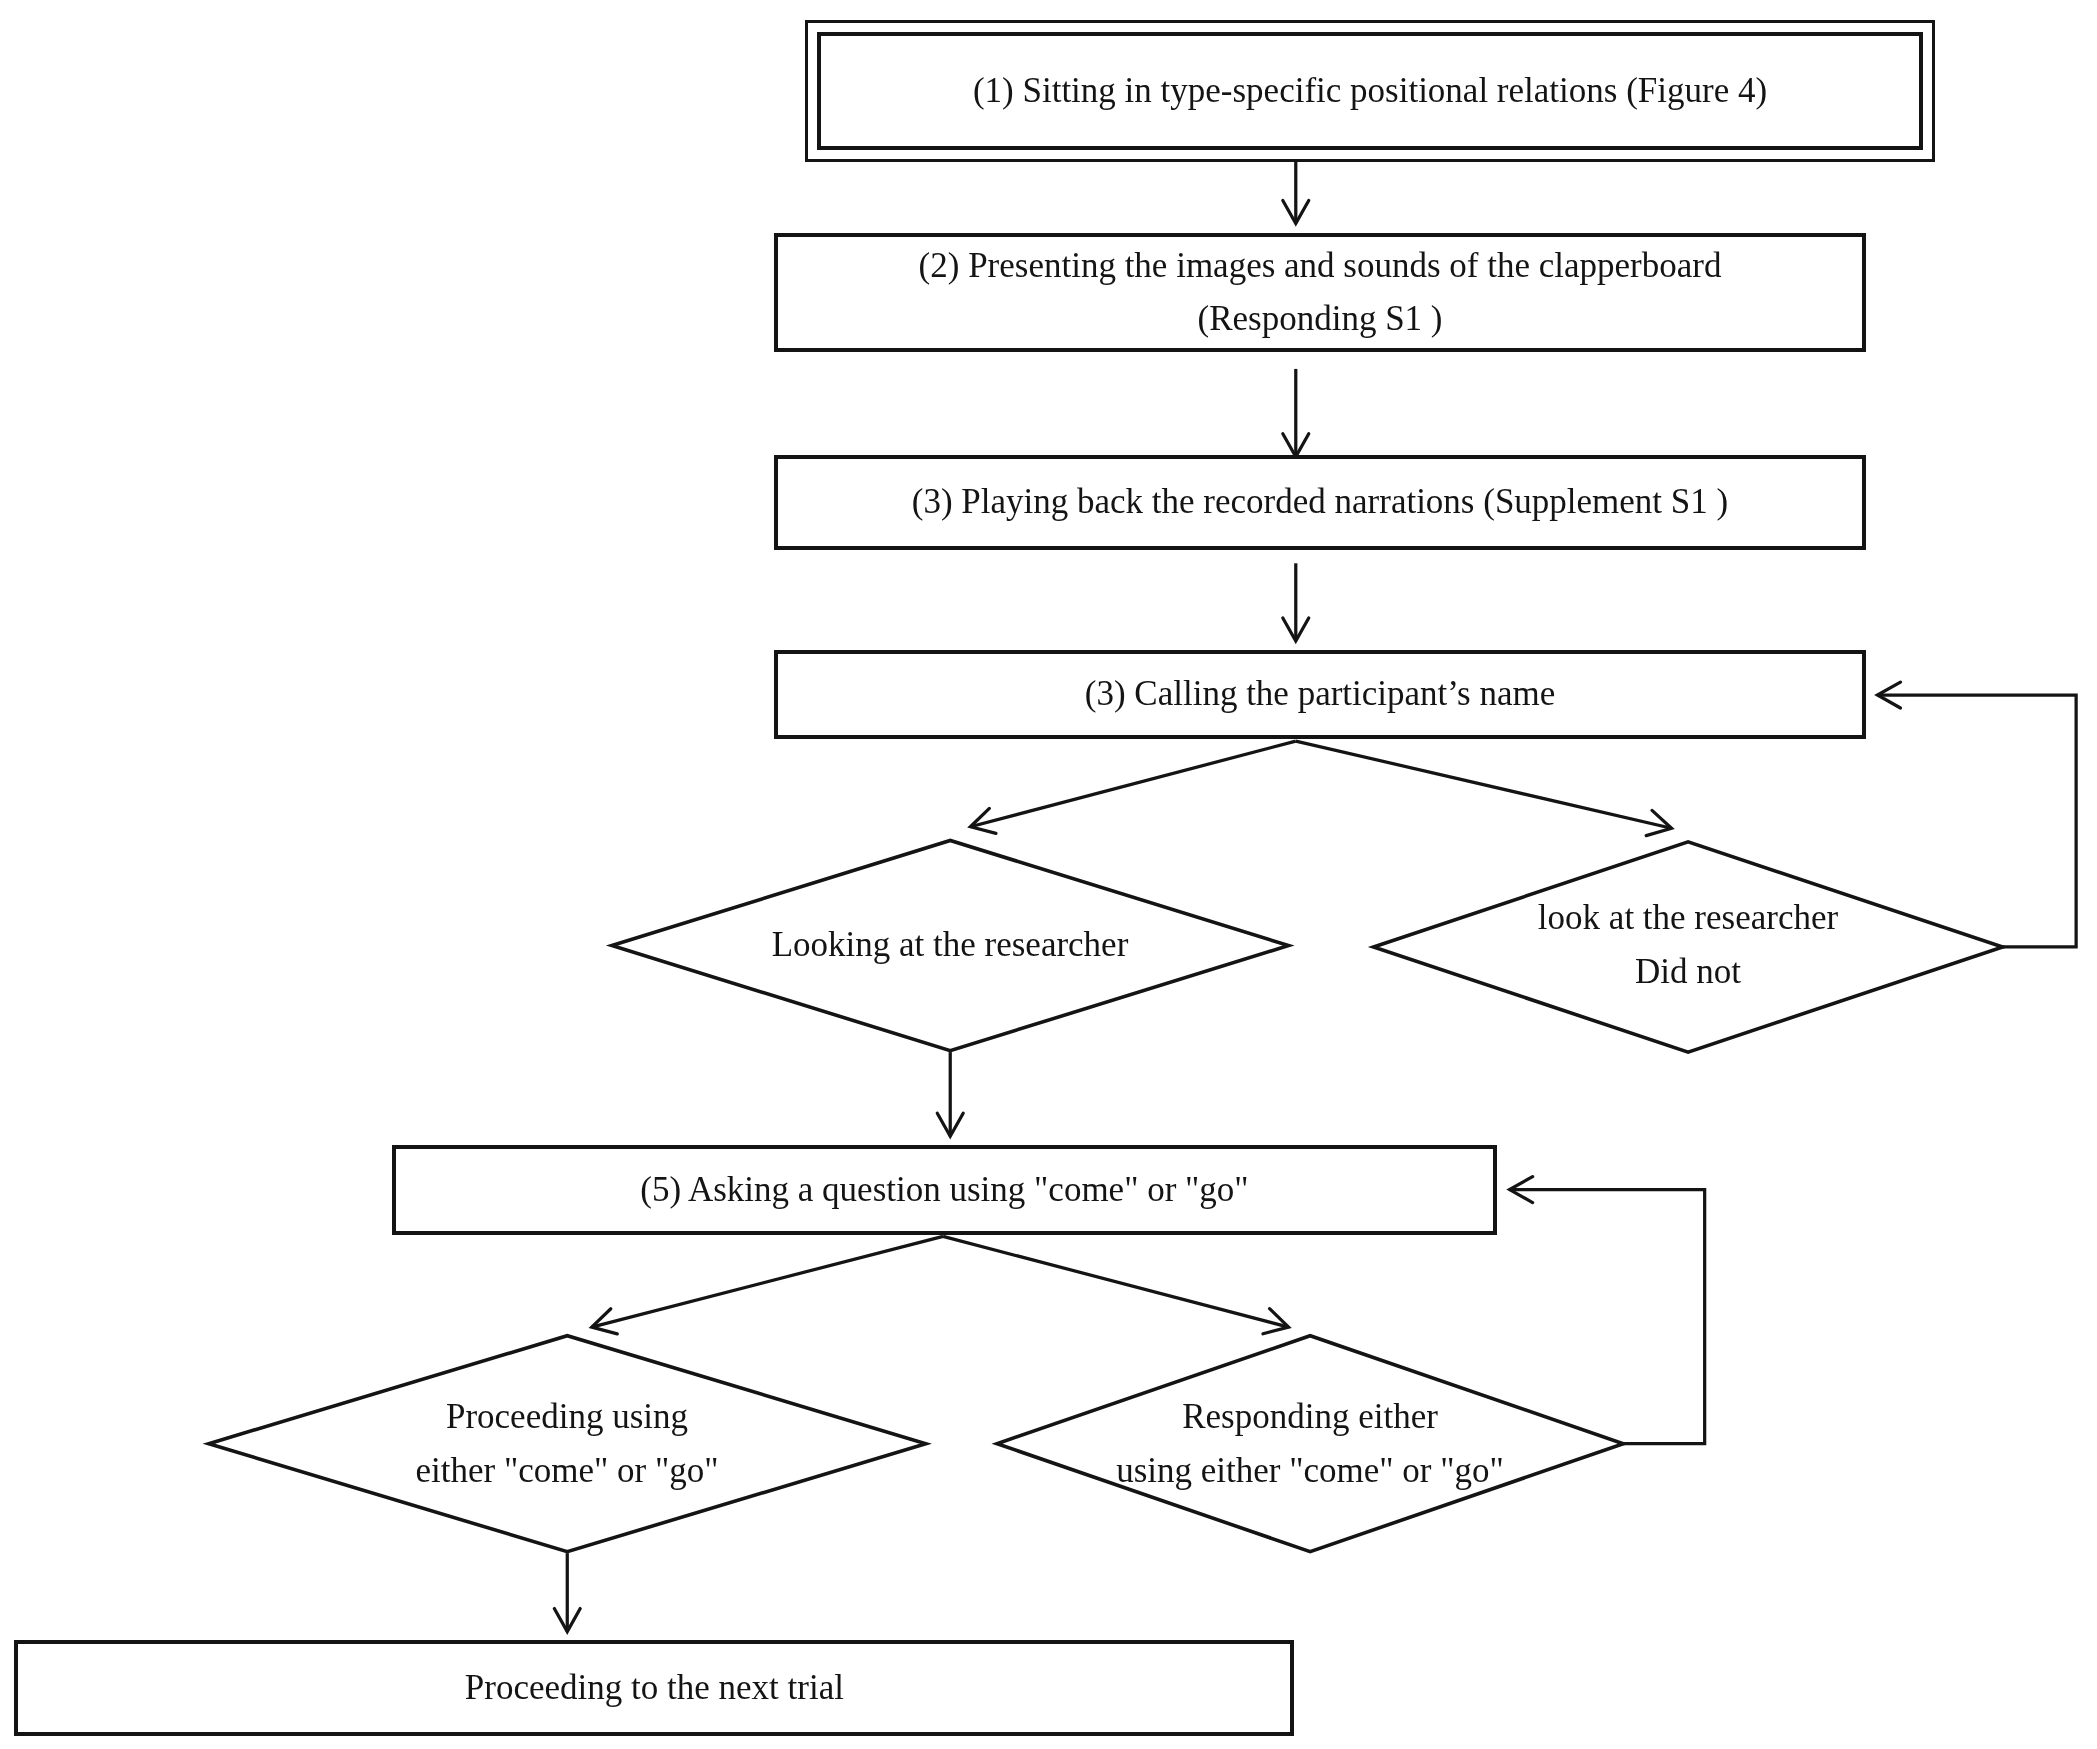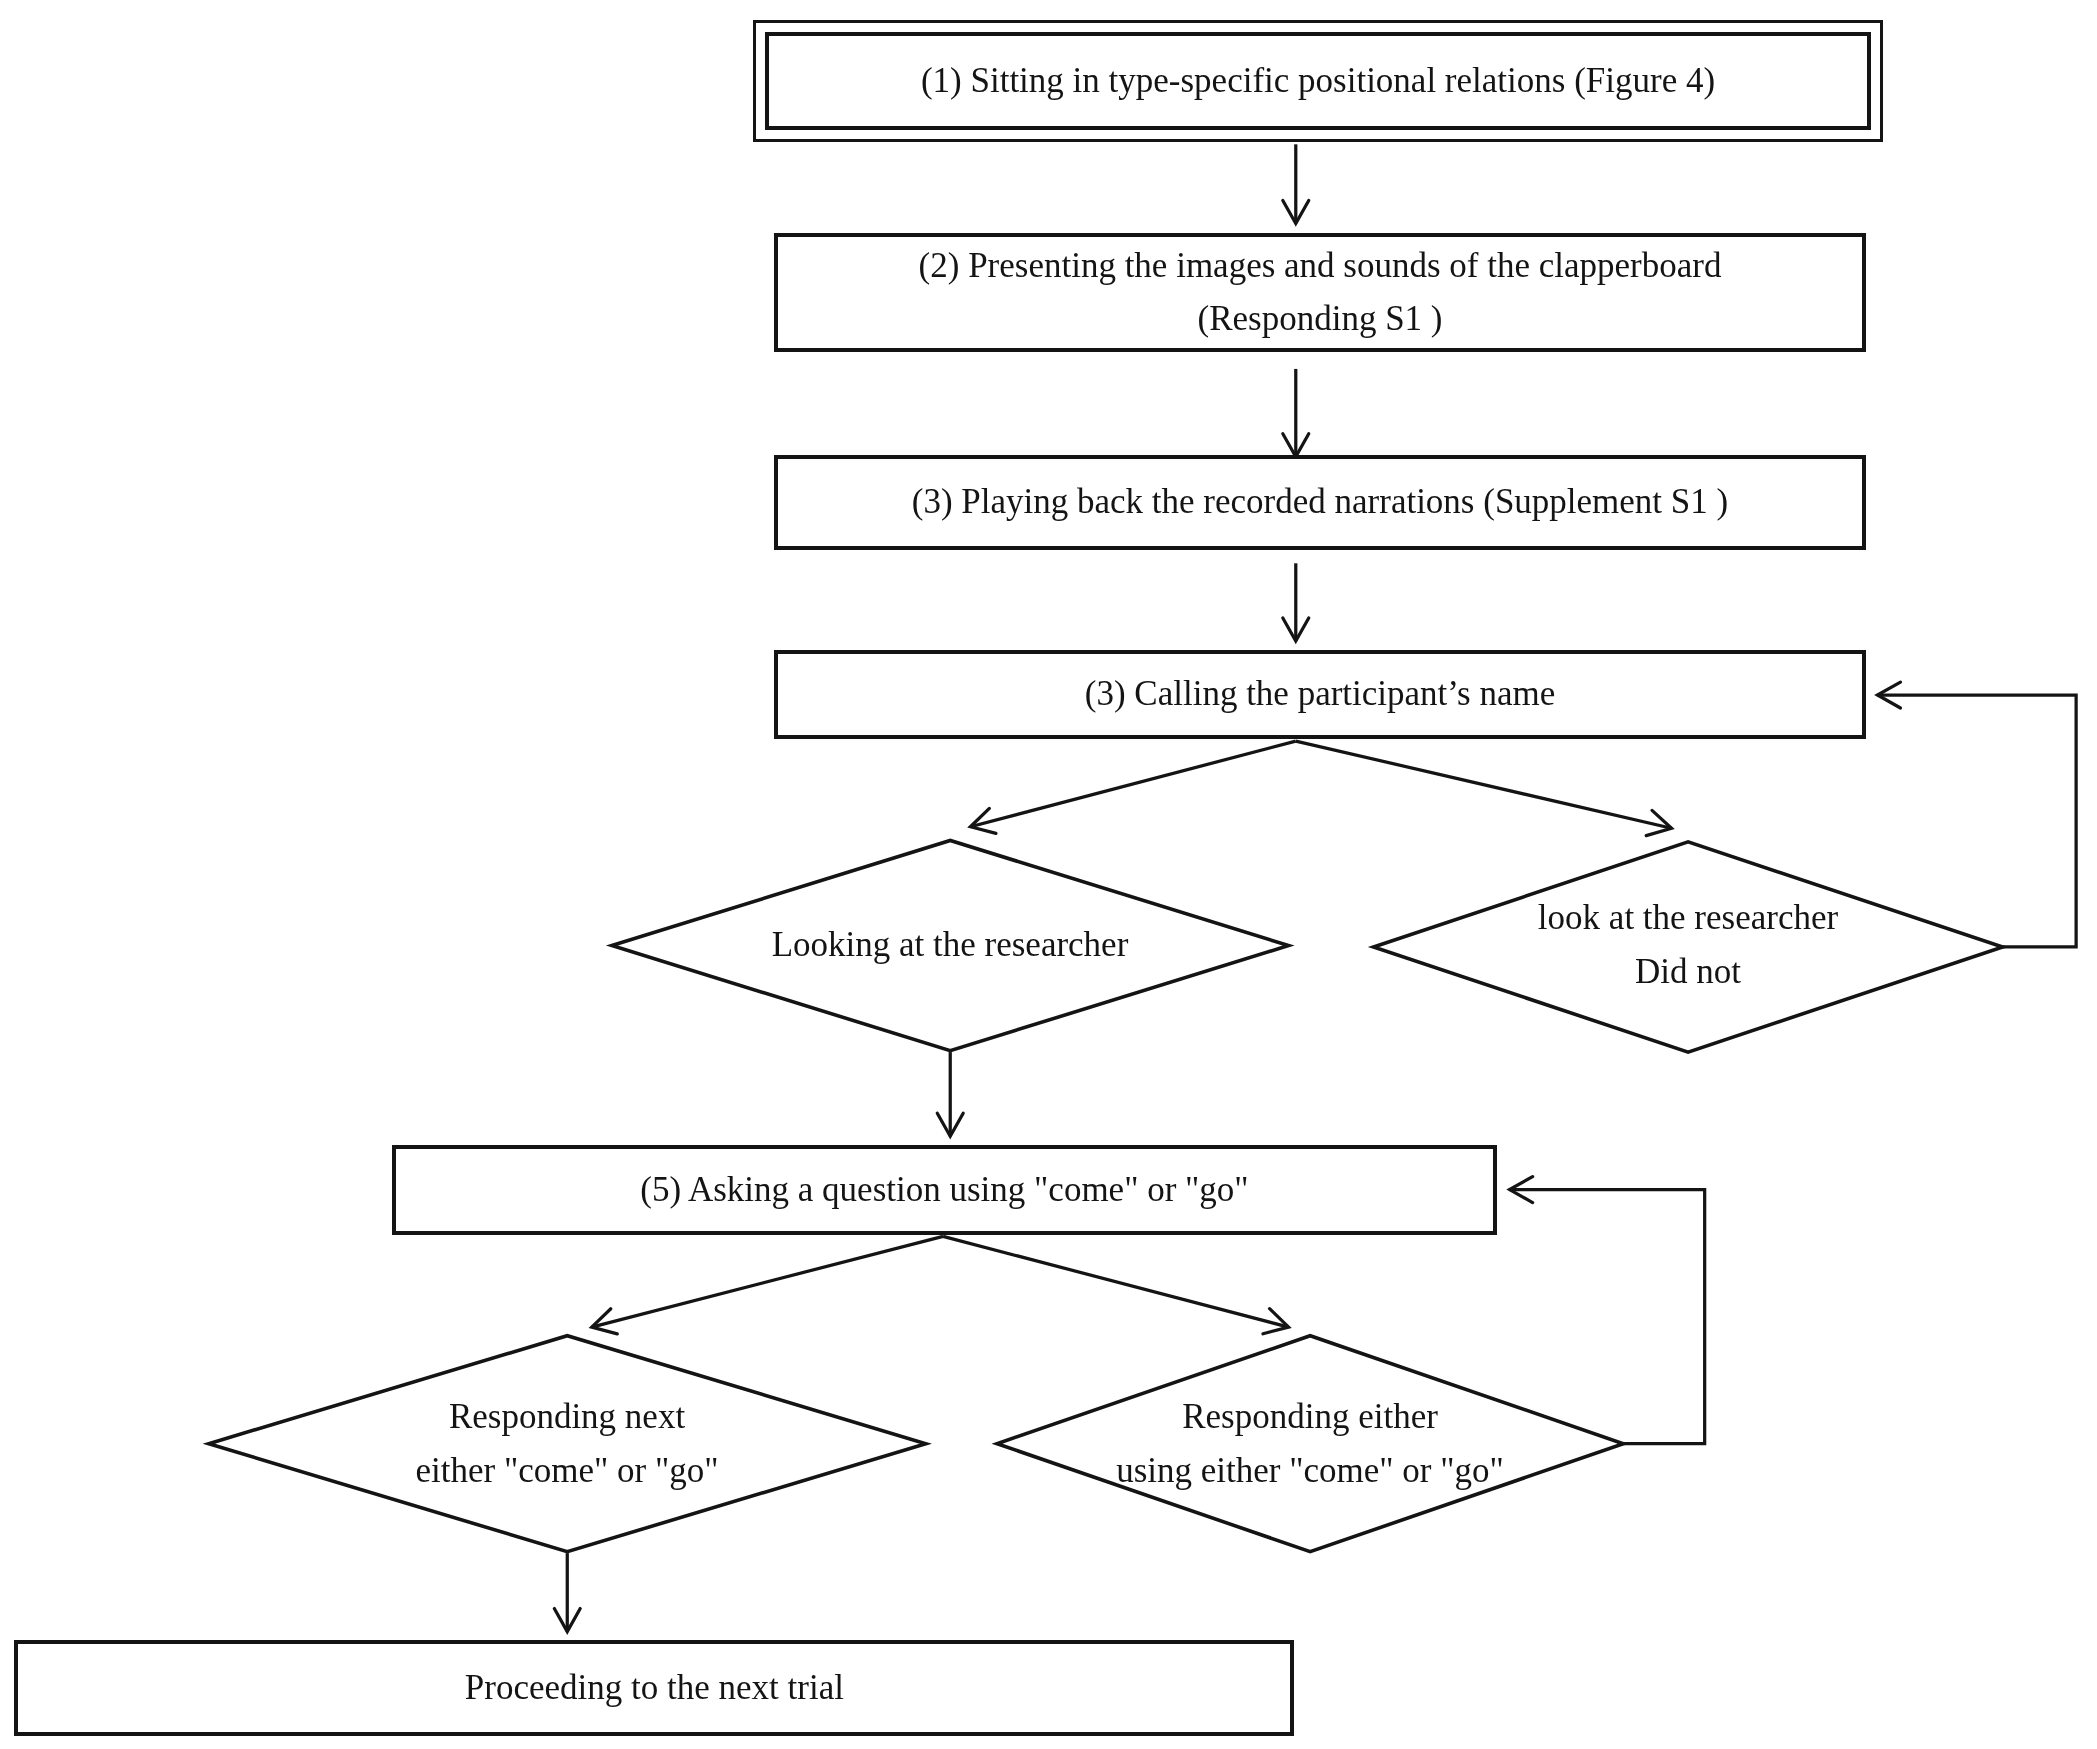--- a/index.html
+++ b/index.html
@@ -79,21 +79,21 @@
     <line x1="1310" y1="1717" x2="1790" y2="1843" stroke="#141414" stroke-width="4.5" marker-end="url(#ah)"></line>
     <polyline points="2255,2005 2368,2005 2368,1652 2097,1652" fill="none" stroke="#141414" stroke-width="4.5" marker-end="url(#ah)"></polyline>
     <line x1="788" y1="2157" x2="788" y2="2266" stroke="#141414" stroke-width="4.5" marker-end="url(#ah)"></line>
 
     <polygon points="850,1313 1320,1167 1790,1313 1320,1459" fill="#ffffff" stroke="#141414" stroke-width="5"></polygon>
     <polygon points="1908,1315 2345,1169 2782,1315 2345,1461" fill="#ffffff" stroke="#141414" stroke-width="5"></polygon>
     <polygon points="290,2005 788,1855 1286,2005 788,2155" fill="#ffffff" stroke="#141414" stroke-width="5"></polygon>
     <polygon points="1385,2005 1820,1855 2255,2005 1820,2155" fill="#ffffff" stroke="#141414" stroke-width="5"></polygon>
   </svg>
 
-  <div class="box" style="left:753px; top:20px; width:1130px; height:122px; border-width:3.6px;">
+  <div class="box" style="left:805px; top:20px; width:1130px; height:142px; border-width:3.6px;">
     <div class="inner">
       <span>(1) Sitting in type-specific positional relations (Figure 4)</span>
     </div>
   </div>
 
   <div class="box" style="left:774px; top:233px; width:1092px; height:119px;">
     <div class="lines">
       <span class="line">(2) Presenting the images and sounds of the clapperboard</span>
       <span class="line">(Responding S1 )</span>
     </div>
@@ -118,21 +118,21 @@
   <div class="dlabel" style="left:950px; top:945px;">
     <span>Looking at the researcher</span>
   </div>
 
   <div class="dlabel" style="left:1688px; top:945px;">
     <span class="line">look at the researcher</span>
     <span class="line">Did not</span>
   </div>
 
   <div class="dlabel" style="left:567px; top:1444px;">
-    <span class="line">Responding next</span>
+    <span class="line">Proceeding using</span>
     <span class="line">either "come" or "go"</span>
   </div>
 
   <div class="dlabel" style="left:1310px; top:1444px;">
     <span class="line">Responding either</span>
     <span class="line">using either "come" or "go"</span>
   </div>
 
 </div>
 

